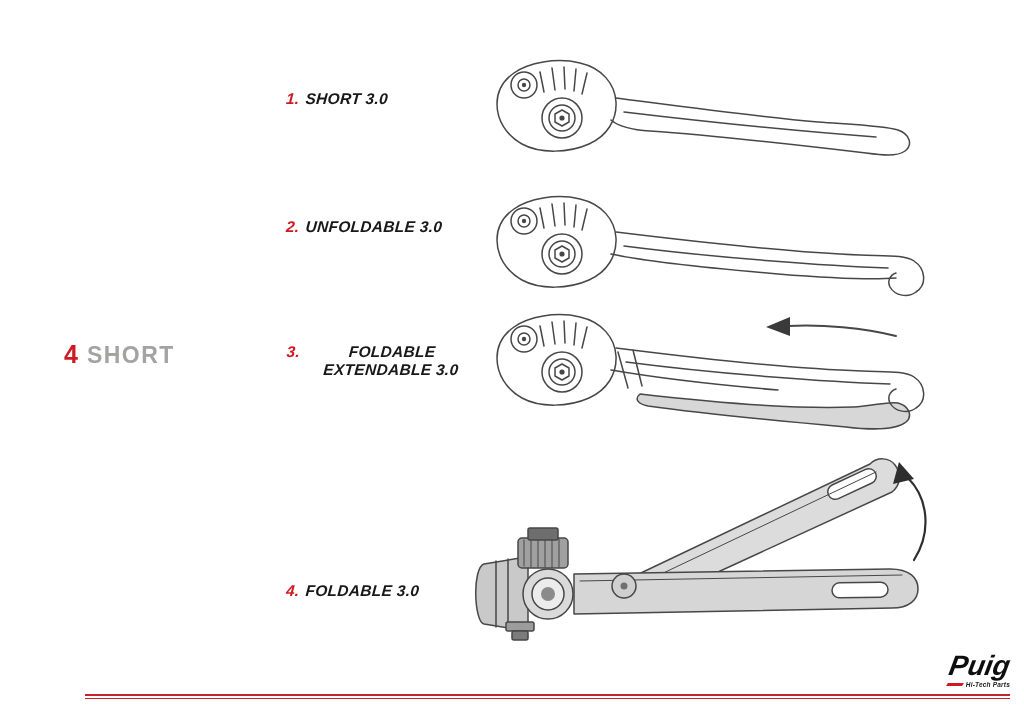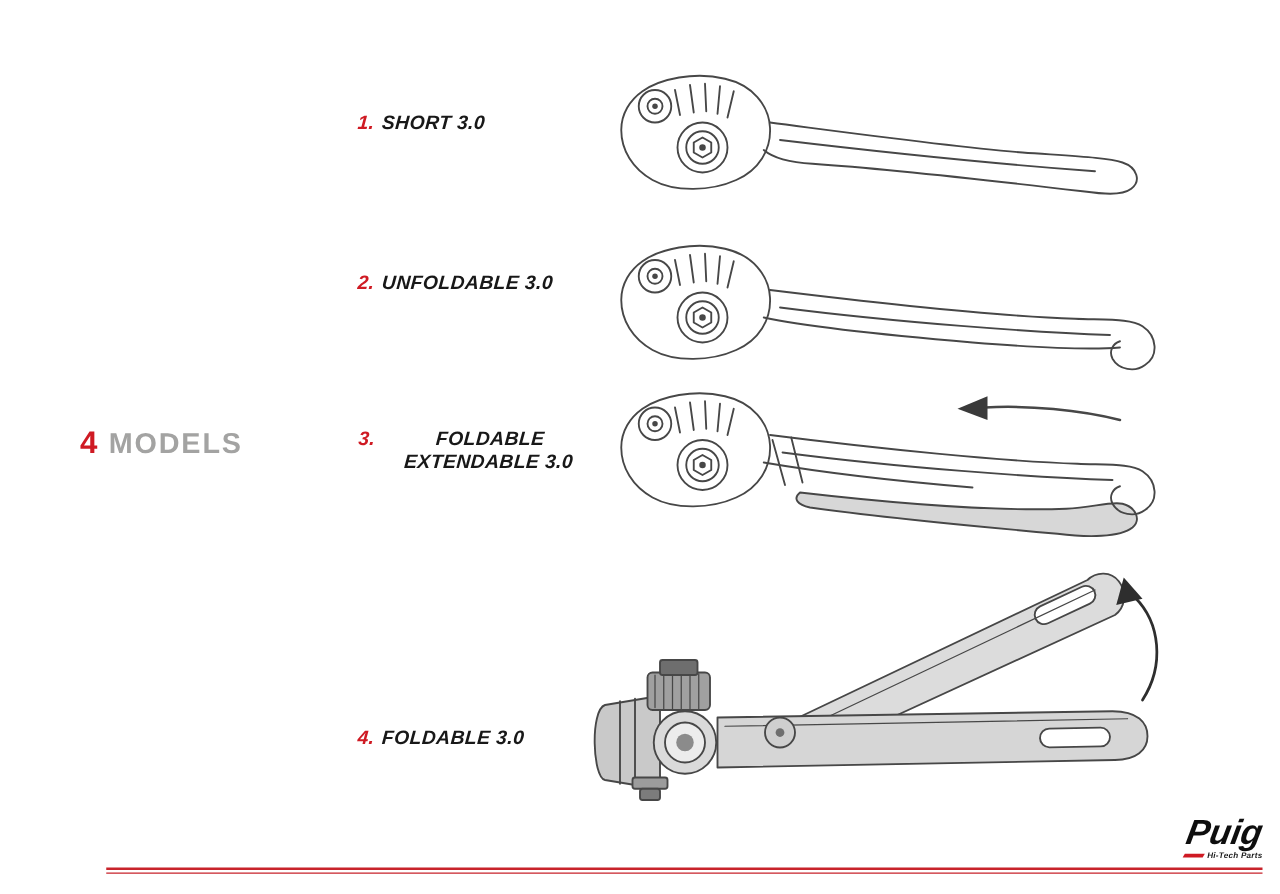--- a/index.html
+++ b/index.html
@@ -116,21 +116,21 @@
     border-top: 2.5px solid #c8232b;
     border-bottom: 1px solid #c8232b;
   }
 </style>
 </head>
 <body>
 
 <div class="page">
 
   <div class="models-heading">
-    <span class="heading-number">4</span><span class="heading-label">MODELS</span>
+    <span class="heading-number">4</span><span class="heading-label">SHORT</span>
   </div>
 
   <div class="model-label" style="left:286px; top:90px;">
     <span class="num">1.</span><span class="name">SHORT 3.0</span>
   </div>
   <div class="model-label" style="left:286px; top:218px;">
     <span class="num">2.</span><span class="name">UNFOLDABLE 3.0</span>
   </div>
   <div class="model-label wrap" style="left:286px; top:343px;">
     <span class="num">3.</span><span class="name">FOLDABLE EXTENDABLE 3.0</span>

